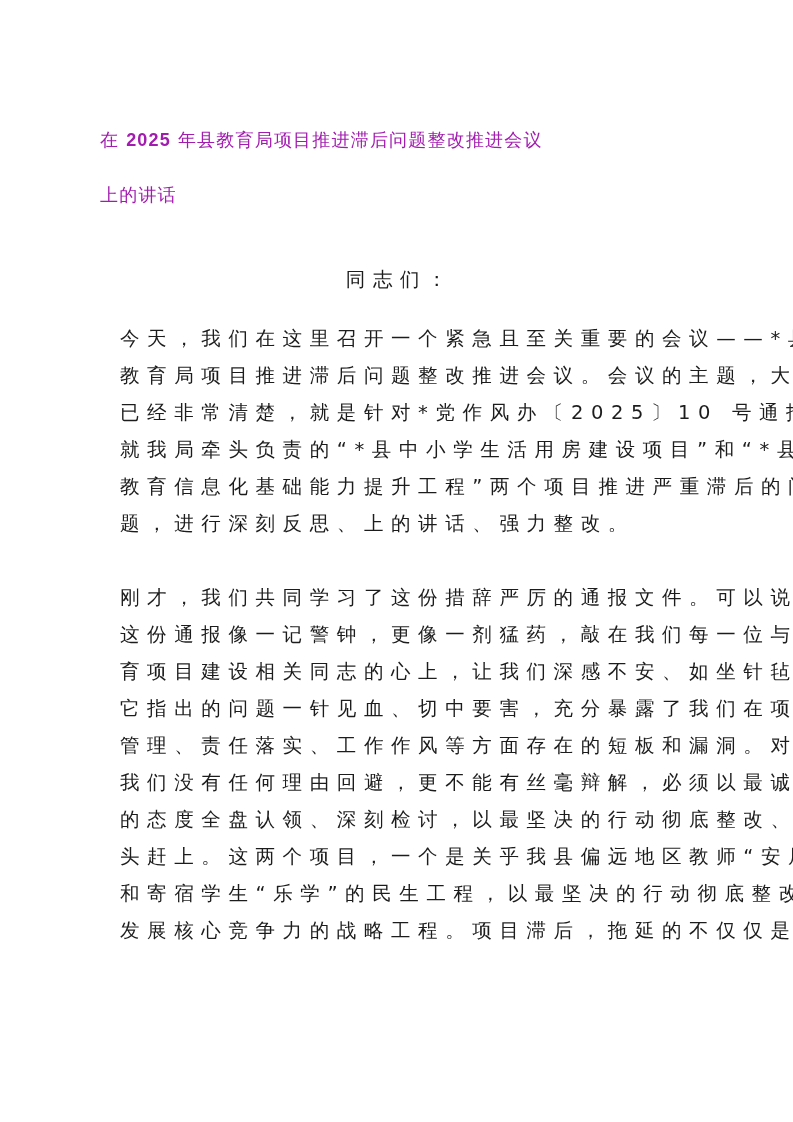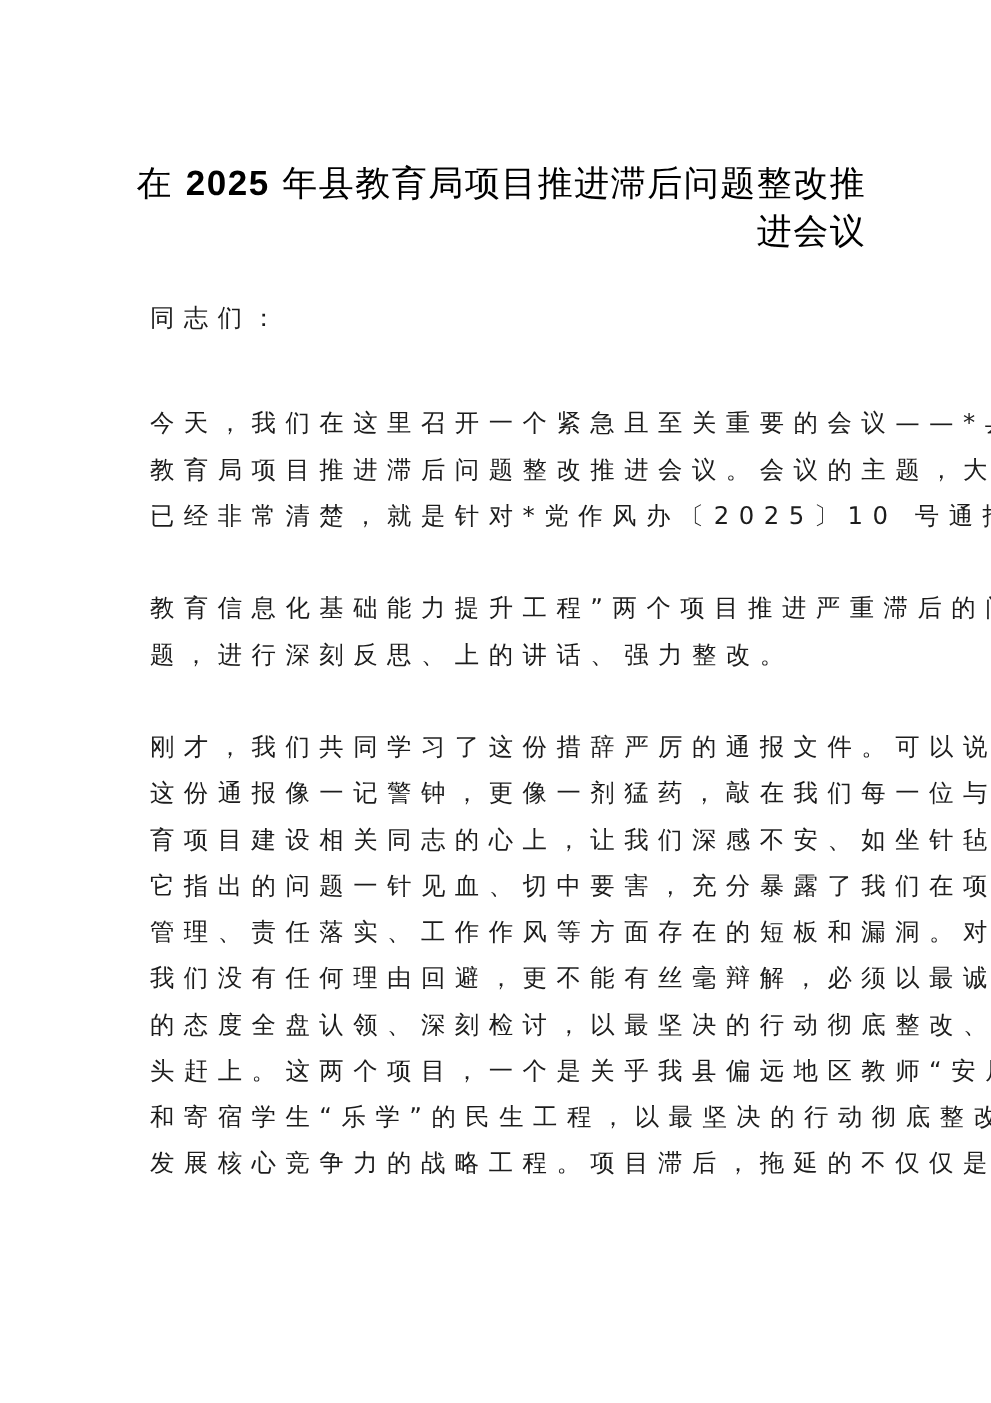--- a/index.html
+++ b/index.html
@@ -1,38 +1,40 @@
 <!DOCTYPE html>
 <html><head>
 <meta charset="utf-8">
 <style>
   html, body { margin: 0; padding: 0; background: #ffffff; }
   body { width: 793px; height: 1122px; position: relative; overflow: hidden;
          font-family: "DejaVu Sans", sans-serif; color: #1a1a1a; }
   .page { position: absolute; left: 0; top: 0; width: 793px; height: 1122px; background: #fff; }
-  .title { position: absolute; left: 100px; width: 593px; text-align: right;
-           font-size: 28px; letter-spacing: 1.2px; color: #000000; }
+  .title { position: absolute; left: 100px; width: 593px; text-align: left;
+           font-size: 18px; letter-spacing: 1.2px; color: #a21caf; }
   .title .num { font-family: "Liberation Sans", sans-serif; font-weight: bold; }
   .t1 { top: 128px; }
   .t2 { top: 183px; }
   .line { position: absolute; left: 120px; width: 560px; font-size: 19.5px;
           letter-spacing: 7.6px; white-space: nowrap; line-height: 24px; color: #1c1c1c; }
 </style>
 </head>
 <body>
 
 <div class="page">
 
   <div class="title t1"><span>在 </span><span class="num">2025</span><span> 年县教育局项目推进滞后问题整改推进会议</span></div>
+  <div class="title t2">上的讲话</div>
 
-  <div class="line" style="top:243px;">同志们：</div>
+  <div class="line" style="top:268px;text-align:center;">同志们：</div>
 
   <div class="line" style="top:327px;">今天，我们在这里召开一个紧急且至关重要的会议——*县</div>
   <div class="line" style="top:364px;">教育局项目推进滞后问题整改推进会议。会议的主题，大家</div>
   <div class="line" style="top:401px;">已经非常清楚，就是针对*党作风办〔2025〕10 号通报文件，</div>
+  <div class="line" style="top:438px;">就我局牵头负责的“*县中小学生活用房建设项目”和“*县</div>
   <div class="line" style="top:475px;">教育信息化基础能力提升工程”两个项目推进严重滞后的问</div>
   <div class="line" style="top:512px;">题，进行深刻反思、上的讲话、强力整改。</div>
 
   <div class="line" style="top:586px;">刚才，我们共同学习了这份措辞严厉的通报文件。可以说，</div>
   <div class="line" style="top:623px;">这份通报像一记警钟，更像一剂猛药，敲在我们每一位与教</div>
   <div class="line" style="top:660px;">育项目建设相关同志的心上，让我们深感不安、如坐针毡。</div>
   <div class="line" style="top:697px;">它指出的问题一针见血、切中要害，充分暴露了我们在项目</div>
   <div class="line" style="top:734px;">管理、责任落实、工作作风等方面存在的短板和漏洞。对此，</div>
   <div class="line" style="top:771px;">我们没有任何理由回避，更不能有丝毫辩解，必须以最诚恳</div>
   <div class="line" style="top:808px;">的态度全盘认领、深刻检讨，以最坚决的行动彻底整改、迎</div>

